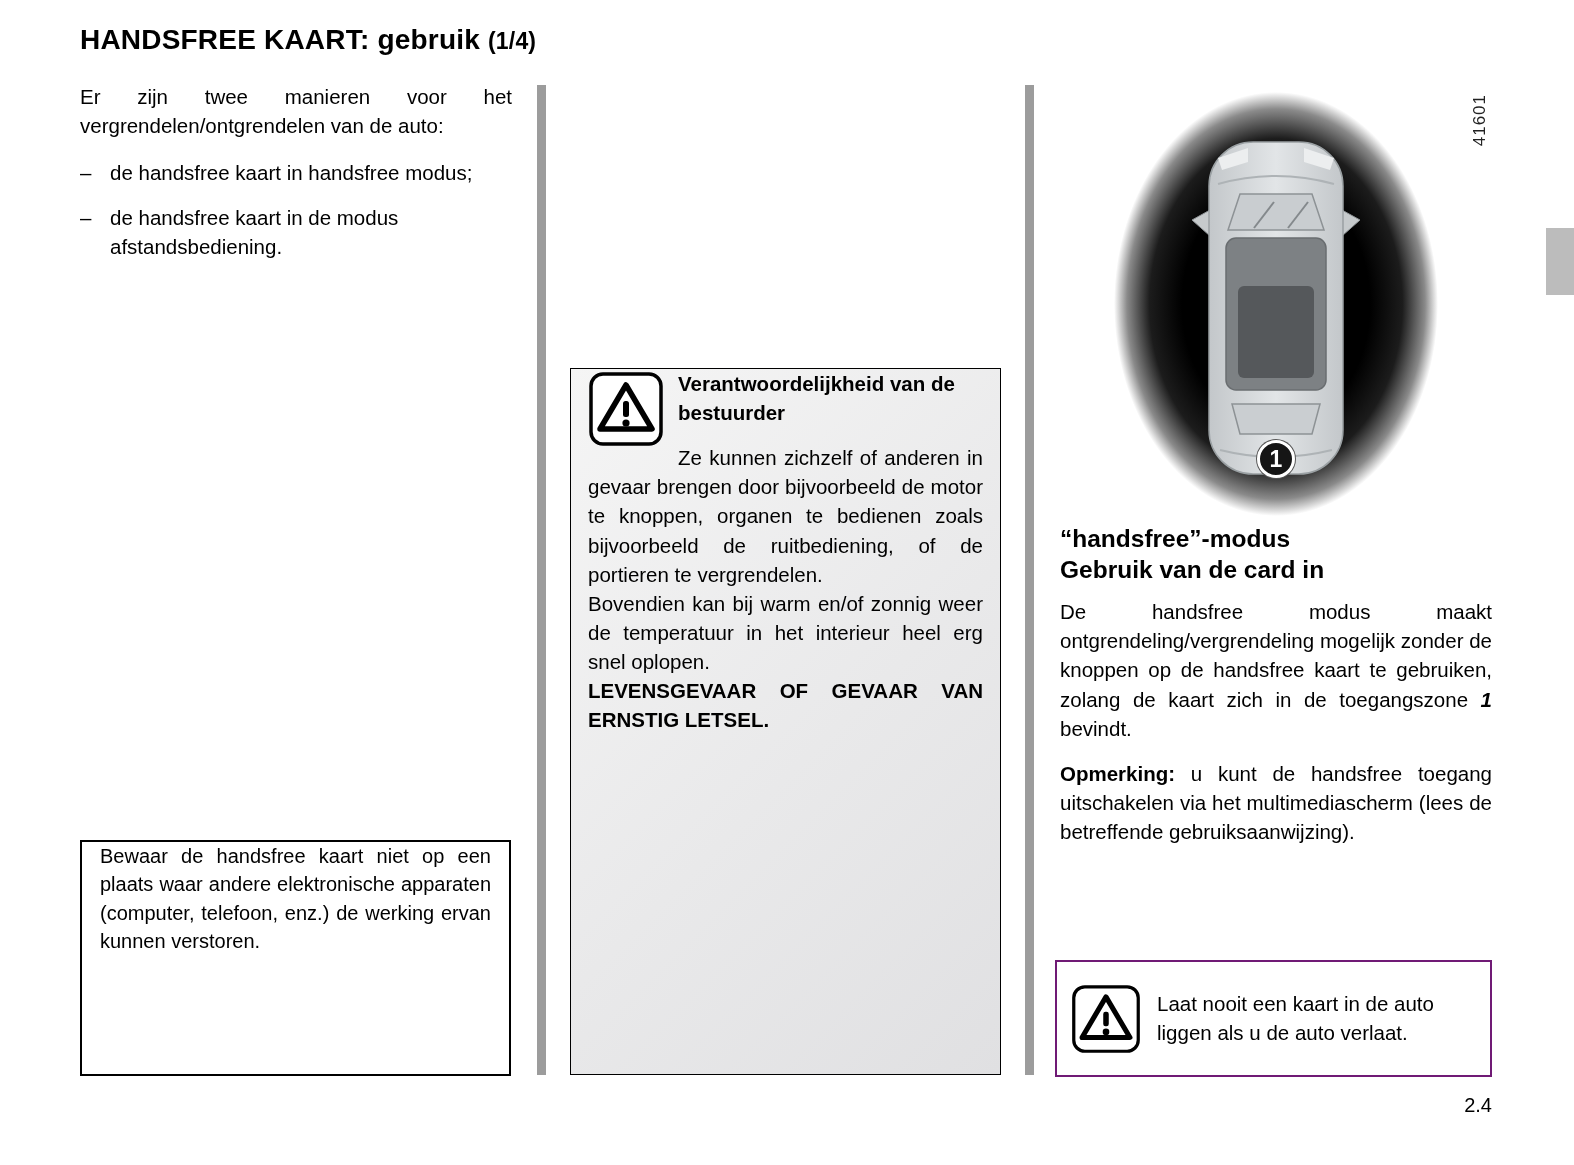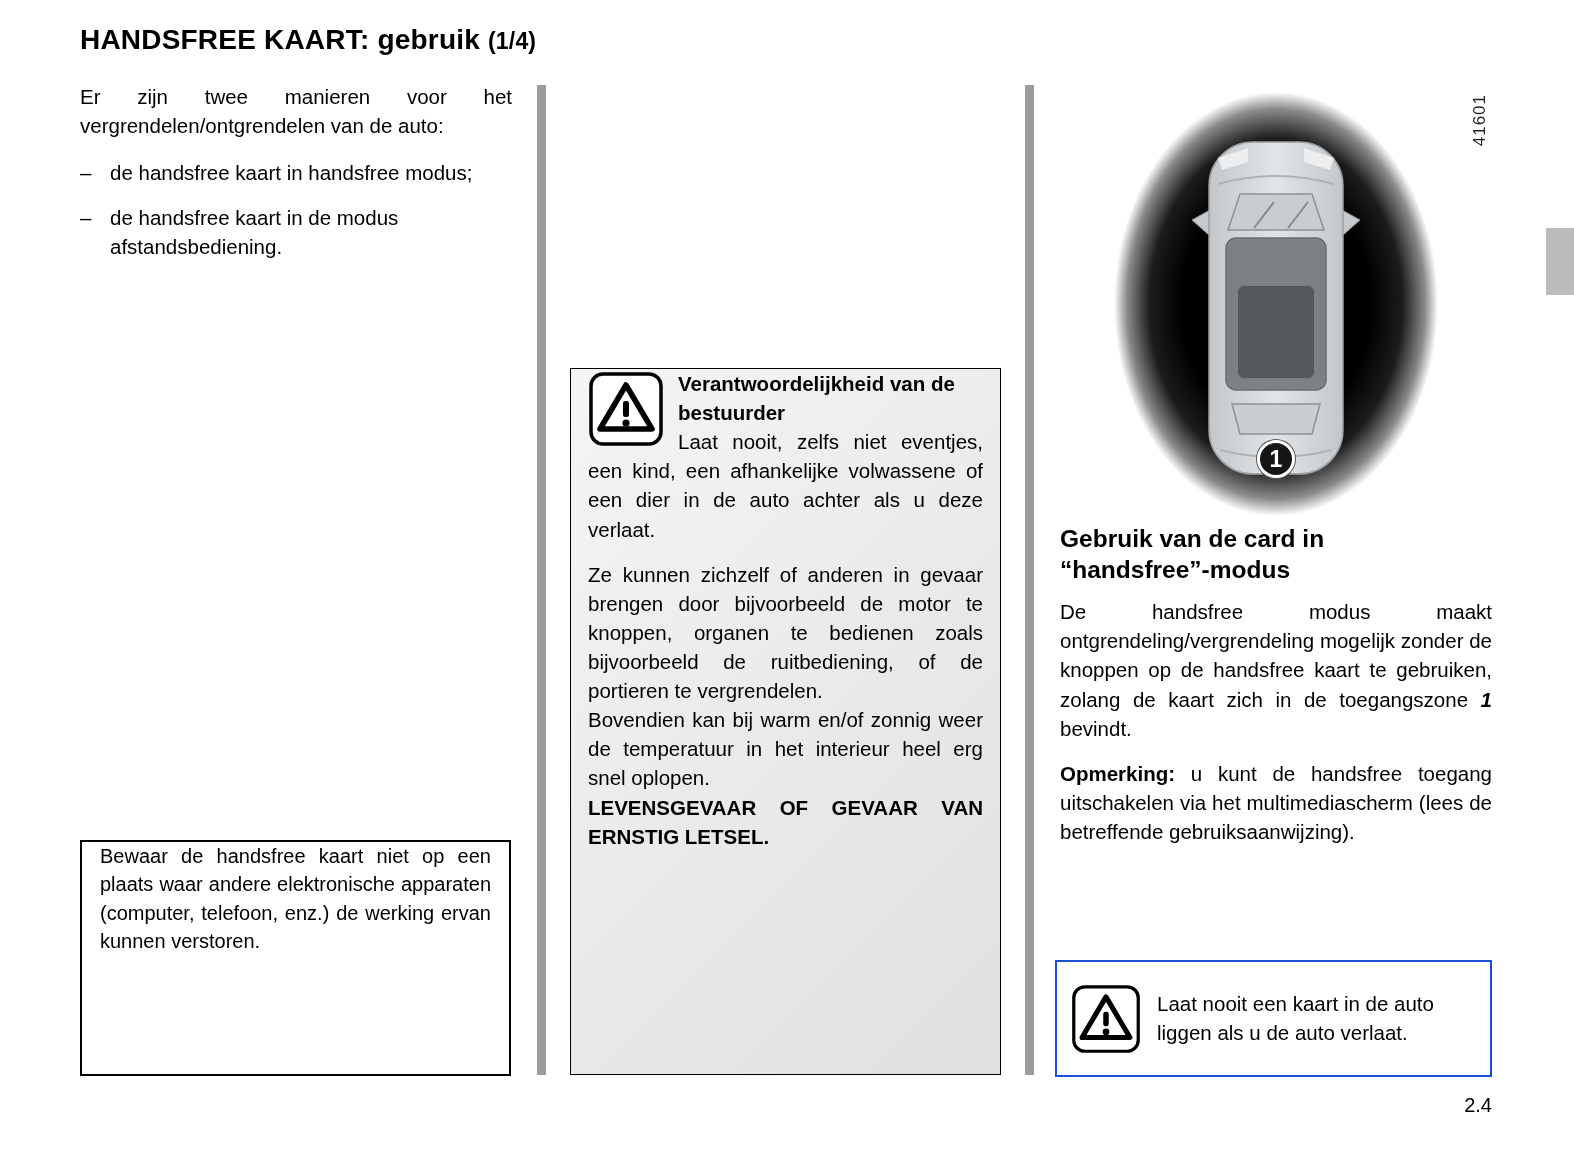--- a/index.html
+++ b/index.html
@@ -59,21 +59,21 @@
   .col-right-text { position:absolute; left:1060px; top:524px; width:432px; }
   .col-right-text h2 { font-size:24.5px; font-weight:bold; line-height:1.25; margin-bottom:12px; }
   .col-right-text h2 span { display:block; }
   .col-right-text p { font-size:20.5px; line-height:1.42; text-align:justify; margin-bottom:16px; }
   .zone-ref { font-weight:bold; font-style:italic; }
   .note-lead { font-weight:bold; }
 
   
   .caution-box {
     position:absolute; left:1055px; top:960px; width:437px; height:117px;
-    border:2px solid #1d4ed8; display:flex; align-items:center; gap:16px; padding:0 14px;
+    border:2px solid #701a75; display:flex; align-items:center; gap:16px; padding:0 14px;
     font-size:20.5px; line-height:1.4;
   }
   .caution-box .warn-icon-sm { width:70px; height:70px; flex:none; }
 
   .page-number { position:absolute; right:82px; top:1094px; font-size:20px; }
 
   .edge-tab { position:absolute; right:0; top:228px; width:28px; height:67px; background:#bcbcbc; }
 </style>
 </head>
 <body>
@@ -108,21 +108,20 @@
   <div class="warning-panel">
     <span class="warn-icon">
       <svg viewBox="0 0 76 76" width="76" height="76">
         <rect x="3" y="3" width="70" height="70" rx="12" fill="#ffffff" stroke="#000" stroke-width="3.5"></rect>
         <path d="M38 14 L64 58 L12 58 Z" fill="#ffffff" stroke="#000" stroke-width="5.5" stroke-linejoin="round"></path>
         <rect x="35" y="30" width="6" height="16" rx="2.5" fill="#000"></rect>
         <circle cx="38" cy="52" r="3.6" fill="#000"></circle>
       </svg>
     </span>
     <h3>Verantwoordelijkheid van de bestuurder</h3>
-    <p class="p1">Laat nooit, zelfs niet eventjes, een kind, een afhankelijke volwassene of een dier in de auto achter als u deze verlaat.</p>
     <p class="p2">Ze kunnen zichzelf of anderen in gevaar brengen door bijvoorbeeld de motor te knoppen, organen te bedienen zoals bijvoorbeeld de ruitbediening, of de portieren te vergrendelen.</p>
     <p class="p3">Bovendien kan bij warm en/of zonnig weer de temperatuur in het interieur heel erg snel oplopen.</p>
     <p class="bold-line">LEVENSGEVAAR OF GEVAAR VAN ERNSTIG LETSEL.</p>
   </div>
 
   <div class="figure">
     <svg class="car" viewBox="0 0 340 432" width="340" height="432">
       <defs>
         <radialGradient id="vig" cx="50%" cy="50%" r="50%">
           <stop offset="0%" stop-color="#000000"></stop>
@@ -160,22 +159,22 @@
       <polygon points="126,316 214,316 206,346 134,346" fill="#caced1" stroke="#8d9295" stroke-width="1.5"></polygon>
 
       <path d="M114 362 Q170 376 226 362" fill="none" stroke="#aeb3b6" stroke-width="2"></path>
     </svg>
     <span class="fig-num">41601</span>
     <span class="zone-badge">1</span>
   </div>
 
   <div class="col-right-text">
     <h2>
+      <span>“handsfree”-modus</span>
       <span>Gebruik van de card in</span>
-      <span>“handsfree”-modus</span>
     </h2>
     <p><span>De handsfree modus maakt ontgrendeling/vergrendeling mogelijk zonder de knoppen op de handsfree kaart te gebruiken, zolang de kaart zich in de toegangszone </span><span class="zone-ref">1</span><span> bevindt.</span></p>
     <p><span class="note-lead">Opmerking:</span><span> u kunt de handsfree toegang uitschakelen via het multimediascherm (lees de betreffende gebruiksaanwijzing).</span></p>
   </div>
 
   <div class="caution-box">
     <span class="warn-icon-sm">
       <svg viewBox="0 0 76 76" width="70" height="70">
         <rect x="3" y="3" width="70" height="70" rx="12" fill="#ffffff" stroke="#000" stroke-width="3.5"></rect>
         <path d="M38 14 L64 58 L12 58 Z" fill="#ffffff" stroke="#000" stroke-width="5.5" stroke-linejoin="round"></path>

